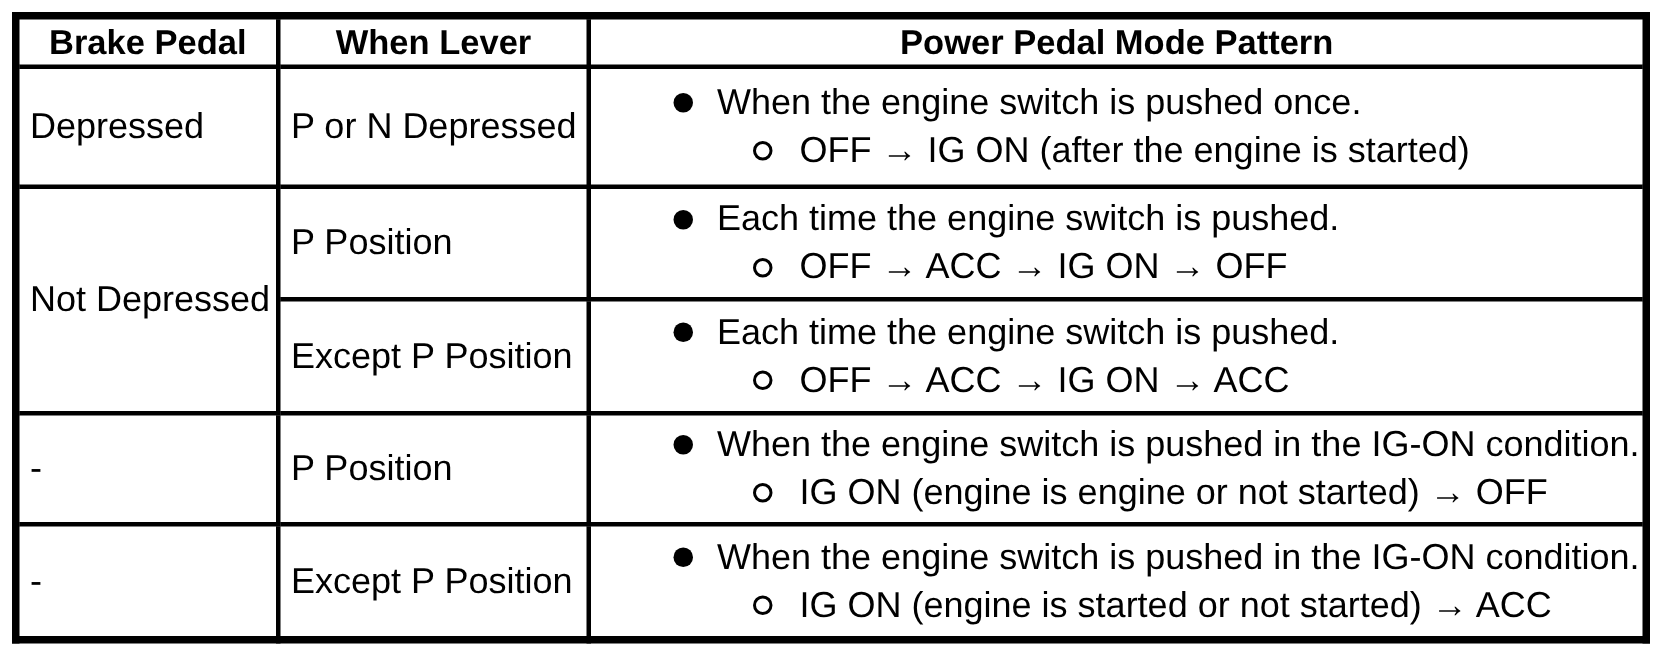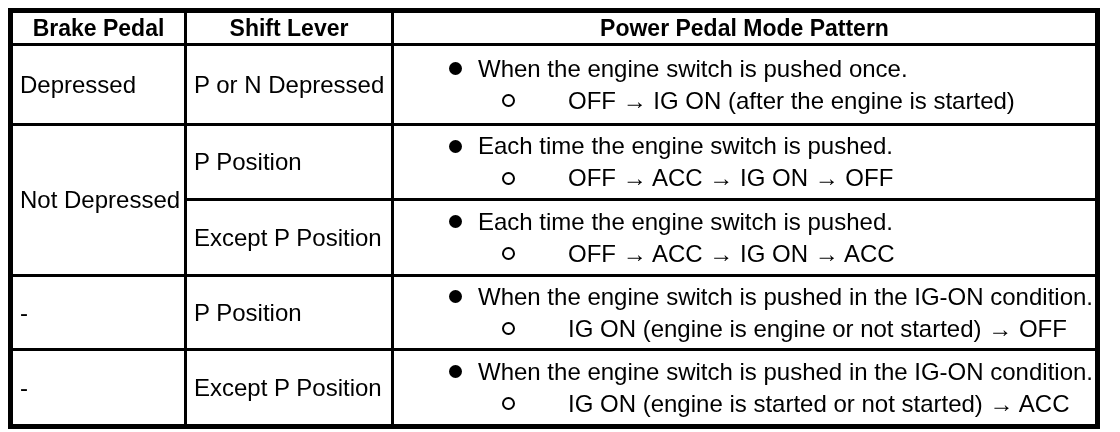--- a/index.html
+++ b/index.html
@@ -28,21 +28,21 @@
   }
   .pattern-table td {
     font-size: 24px; vertical-align: middle;
     white-space: nowrap;
     padding-left: 38px;
   }
   td.cell-left { padding-left: 7px; }
 
   .pline { display: flex; align-items: center; line-height: 32px; height: 32px; }
   .pline1 { padding-left: 17px; }
-  .pline2 { padding-left: 70px; gap: 35px; }
+  .pline2 { padding-left: 70px; }
   .bullet {
     width: 13px; height: 13px; background: #000000;
     border-radius: 50%; margin-right: 16px; flex: none;
   }
   .subbullet {
     width: 9px; height: 9px; border: 2.5px solid #000000;
     border-radius: 50%; margin-right: 18px; flex: none;
     background: #ffffff;
   }
 </style>
@@ -52,21 +52,21 @@
 <div class="sheet">
   <table class="pattern-table">
     <colgroup>
       <col style="width:175px">
       <col style="width:207px">
       <col>
     </colgroup>
     <thead>
       <tr style="height:34px">
         <th>Brake Pedal</th>
-        <th>Shift Lever</th>
+        <th>When Lever</th>
         <th>Power Pedal Mode Pattern</th>
       </tr>
     </thead>
     <tbody>
       <tr style="height:80px">
         <td class="cell-left">
           <span>Depressed</span>
         </td>
         <td class="cell-left">
           <span>P or N Depressed</span>

